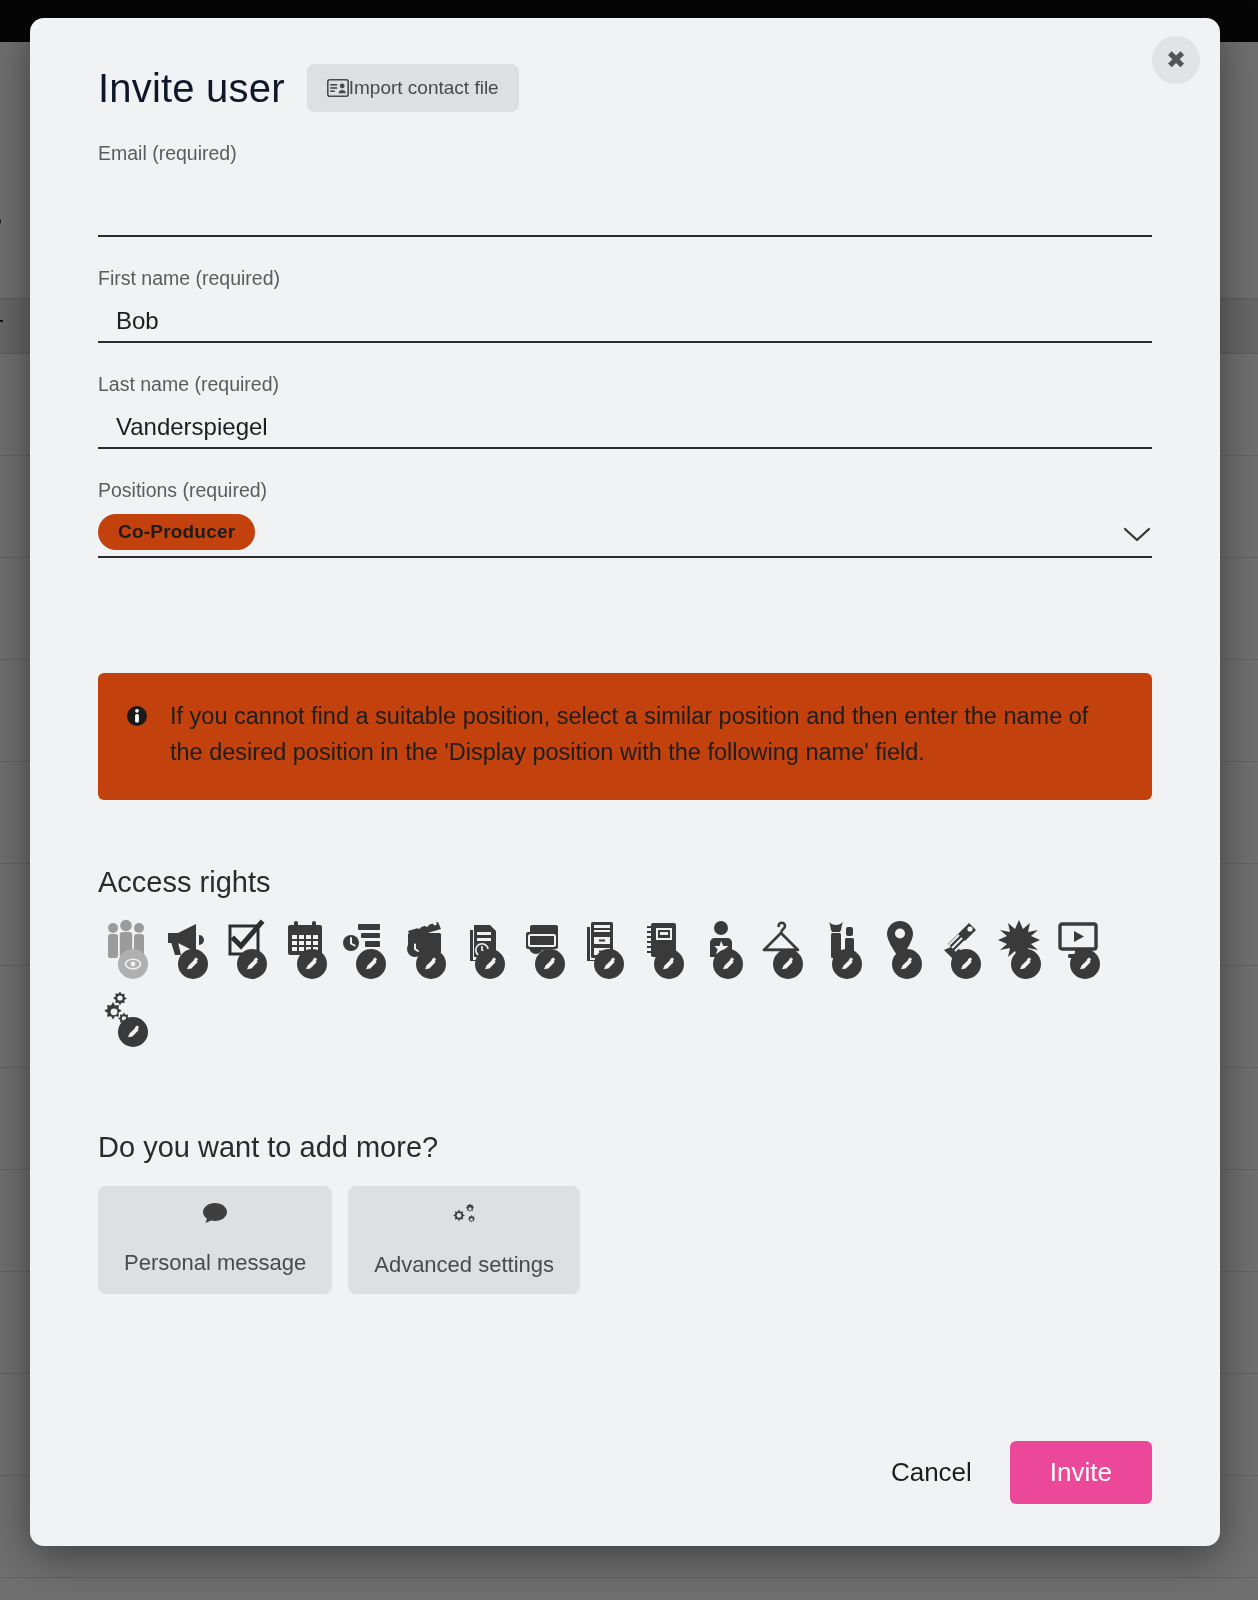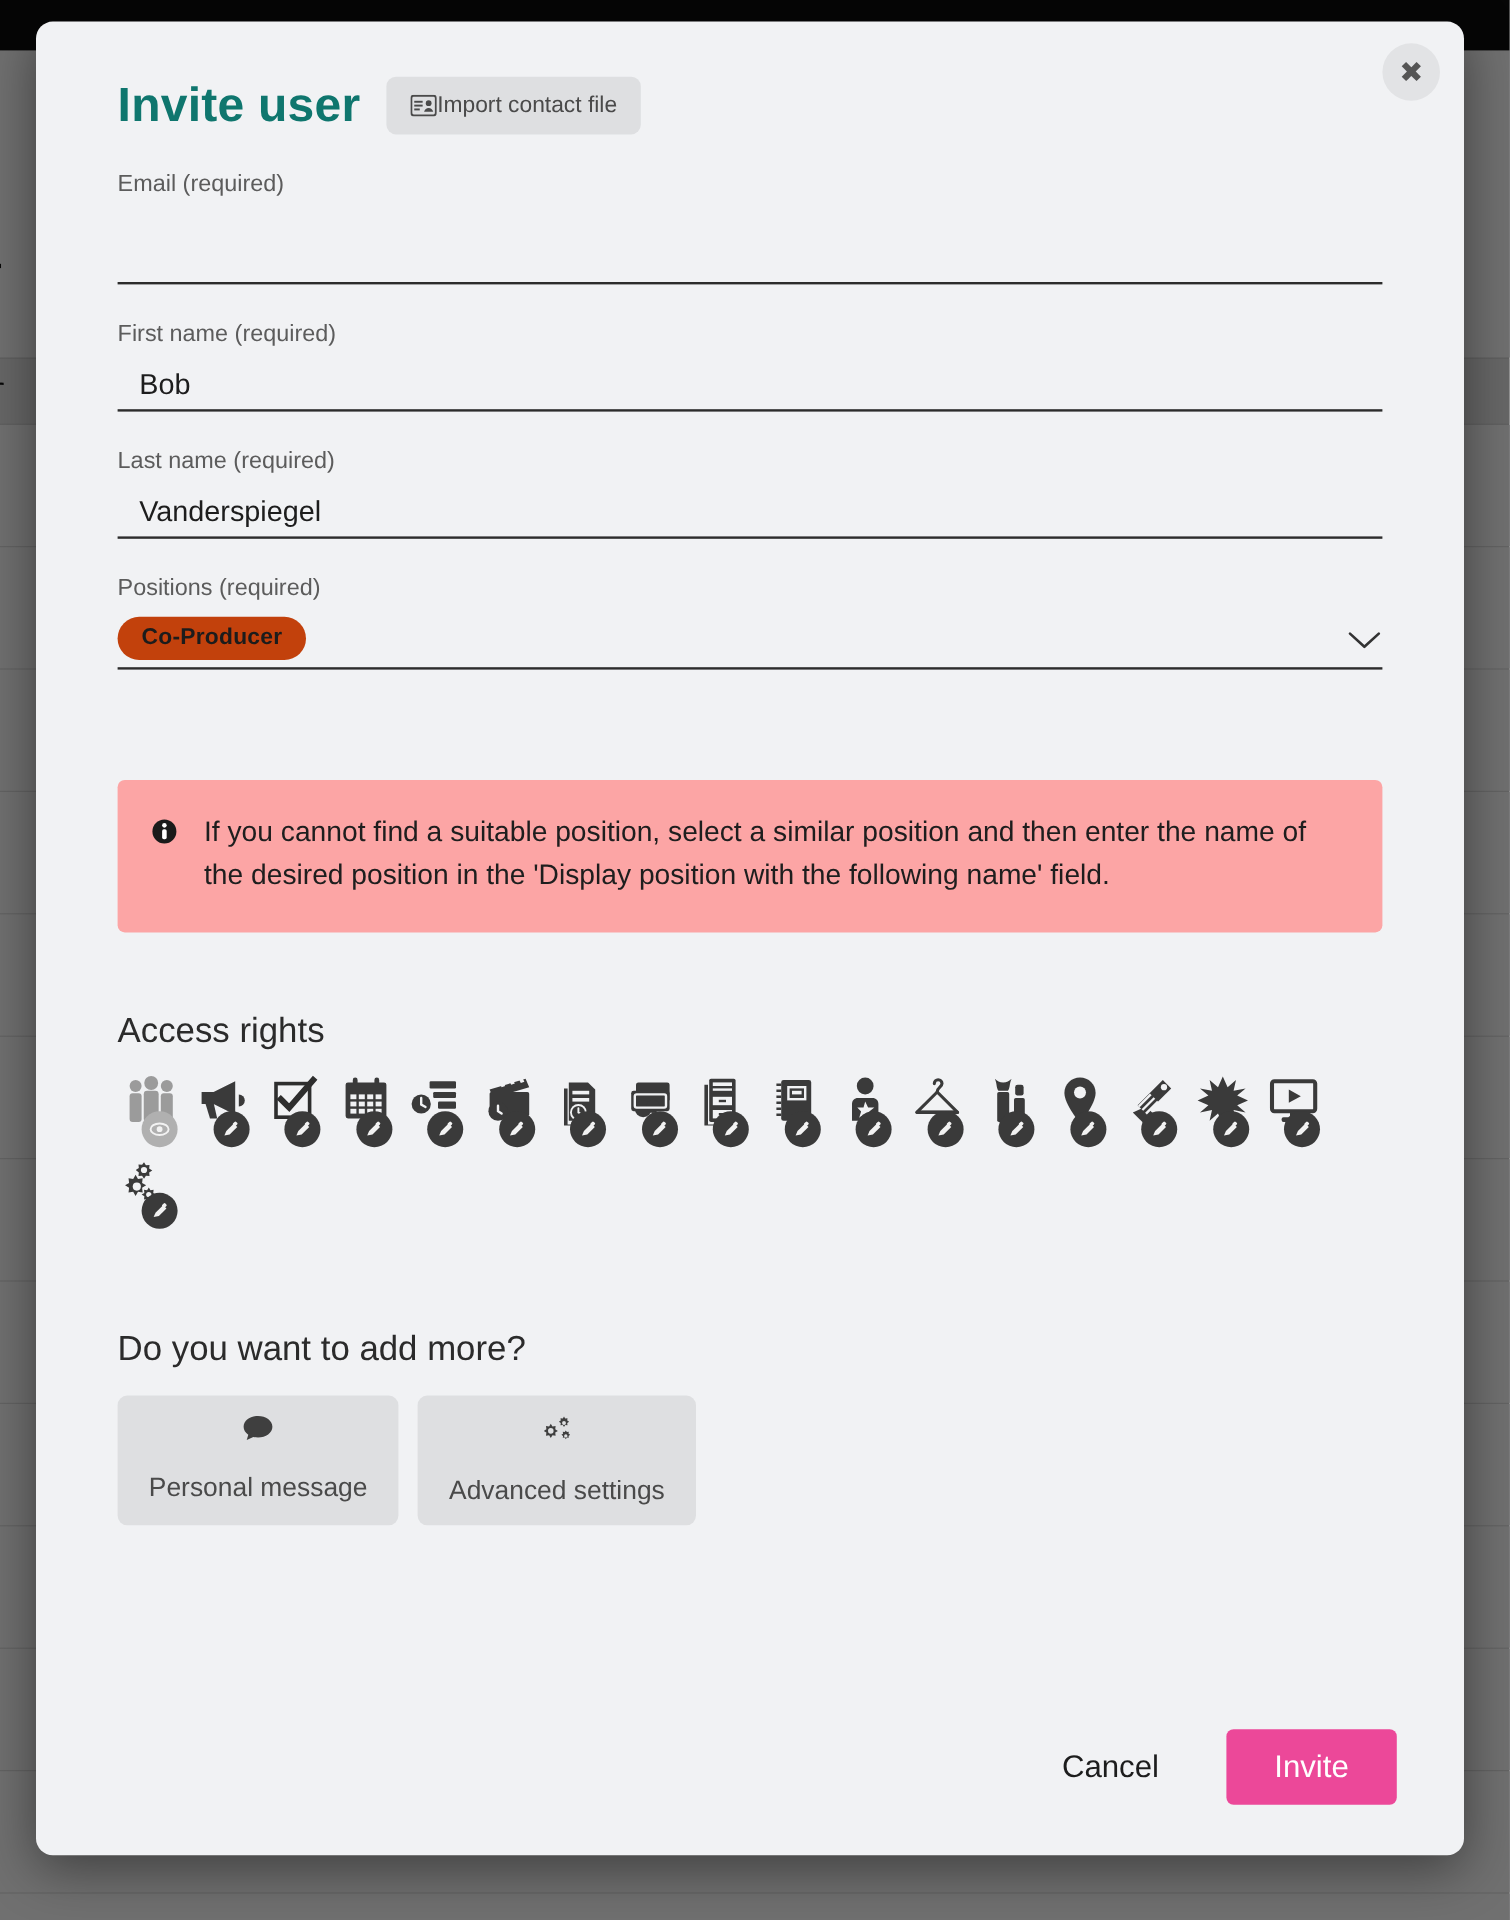--- a/index.html
+++ b/index.html
@@ -65,21 +65,21 @@
     color: #555; font-size: 24px; line-height: 1;
     font-family: "DejaVu Sans", sans-serif;
     font-weight: bold;
   }
 
   .title-row {
     display: flex; align-items: center; gap: 22px;
     padding-top: 46px;
   }
   .modal-title {
-    font-size: 40px; font-weight: 700; color: #0f766e;
+    font-size: 40px; font-weight: 400; color: #0f172a;
     letter-spacing: .2px;
   }
   .import-btn {
     display: inline-flex; align-items: center; 
     background: #dedfe1; border: none; border-radius: 8px;
     padding: 13px 20px; font-size: 19px; color: #4a4a4a;
     font-family: "Liberation Sans", sans-serif; cursor: pointer;
   }
   .import-btn .ic { display: inline-flex; }
 
@@ -117,22 +117,22 @@
     margin-top: 8px;
     height: 42px; background: #e4e5e7;
     display: flex; align-items: center; padding-left: 18px;
   }
   .caret {
     width: 2px; height: 24px; background: #1b1b1b;
   }
 
   
   .info-box {
-    margin-top: 92px;
-    background: #fca5a5; border-radius: 6px;
+    margin-top: 115px;
+    background: #c2410c; border-radius: 6px;
     padding: 26px 28px 30px 28px;
     display: flex; gap: 22px;
   }
   .info-icon { flex: 0 0 auto; padding-top: 6px; }
   .info-text {
     font-size: 23.5px; line-height: 1.52; color: #1e1e1e;
     font-family: "Liberation Sans", sans-serif;
   }
 
   
@@ -170,22 +170,22 @@
   .addmore-row { margin-top: 22px; display: flex; gap: 16px; }
   .pill-btn {
     display: inline-flex; align-items: center; gap: 20px;
     background: #dedfe1; border: none; border-radius: 8px;
     padding: 16px 26px; font-size: 22px; color: #4a4a4a;
     font-family: "Liberation Sans", sans-serif; cursor: pointer; flex-direction: column;
   }
 
   
   .footer {
-    position: absolute; right: 56px; bottom: 42px;
-    display: flex; align-items: center; gap: 52px;
+    position: absolute; right: 68px; bottom: 42px;
+    display: flex; align-items: center; gap: 34px;
   }
   .cancel-btn {
     background: none; border: none; font-size: 26px; color: #1d1d1d;
     font-family: "Liberation Sans", sans-serif; cursor: pointer;
     padding: 10px 4px;
   }
   .invite-btn {
     background: #ec4899; border: none; border-radius: 6px;
     color: #fff; font-size: 26px; padding: 16px 40px;
     font-family: "Liberation Sans", sans-serif; cursor: pointer;

